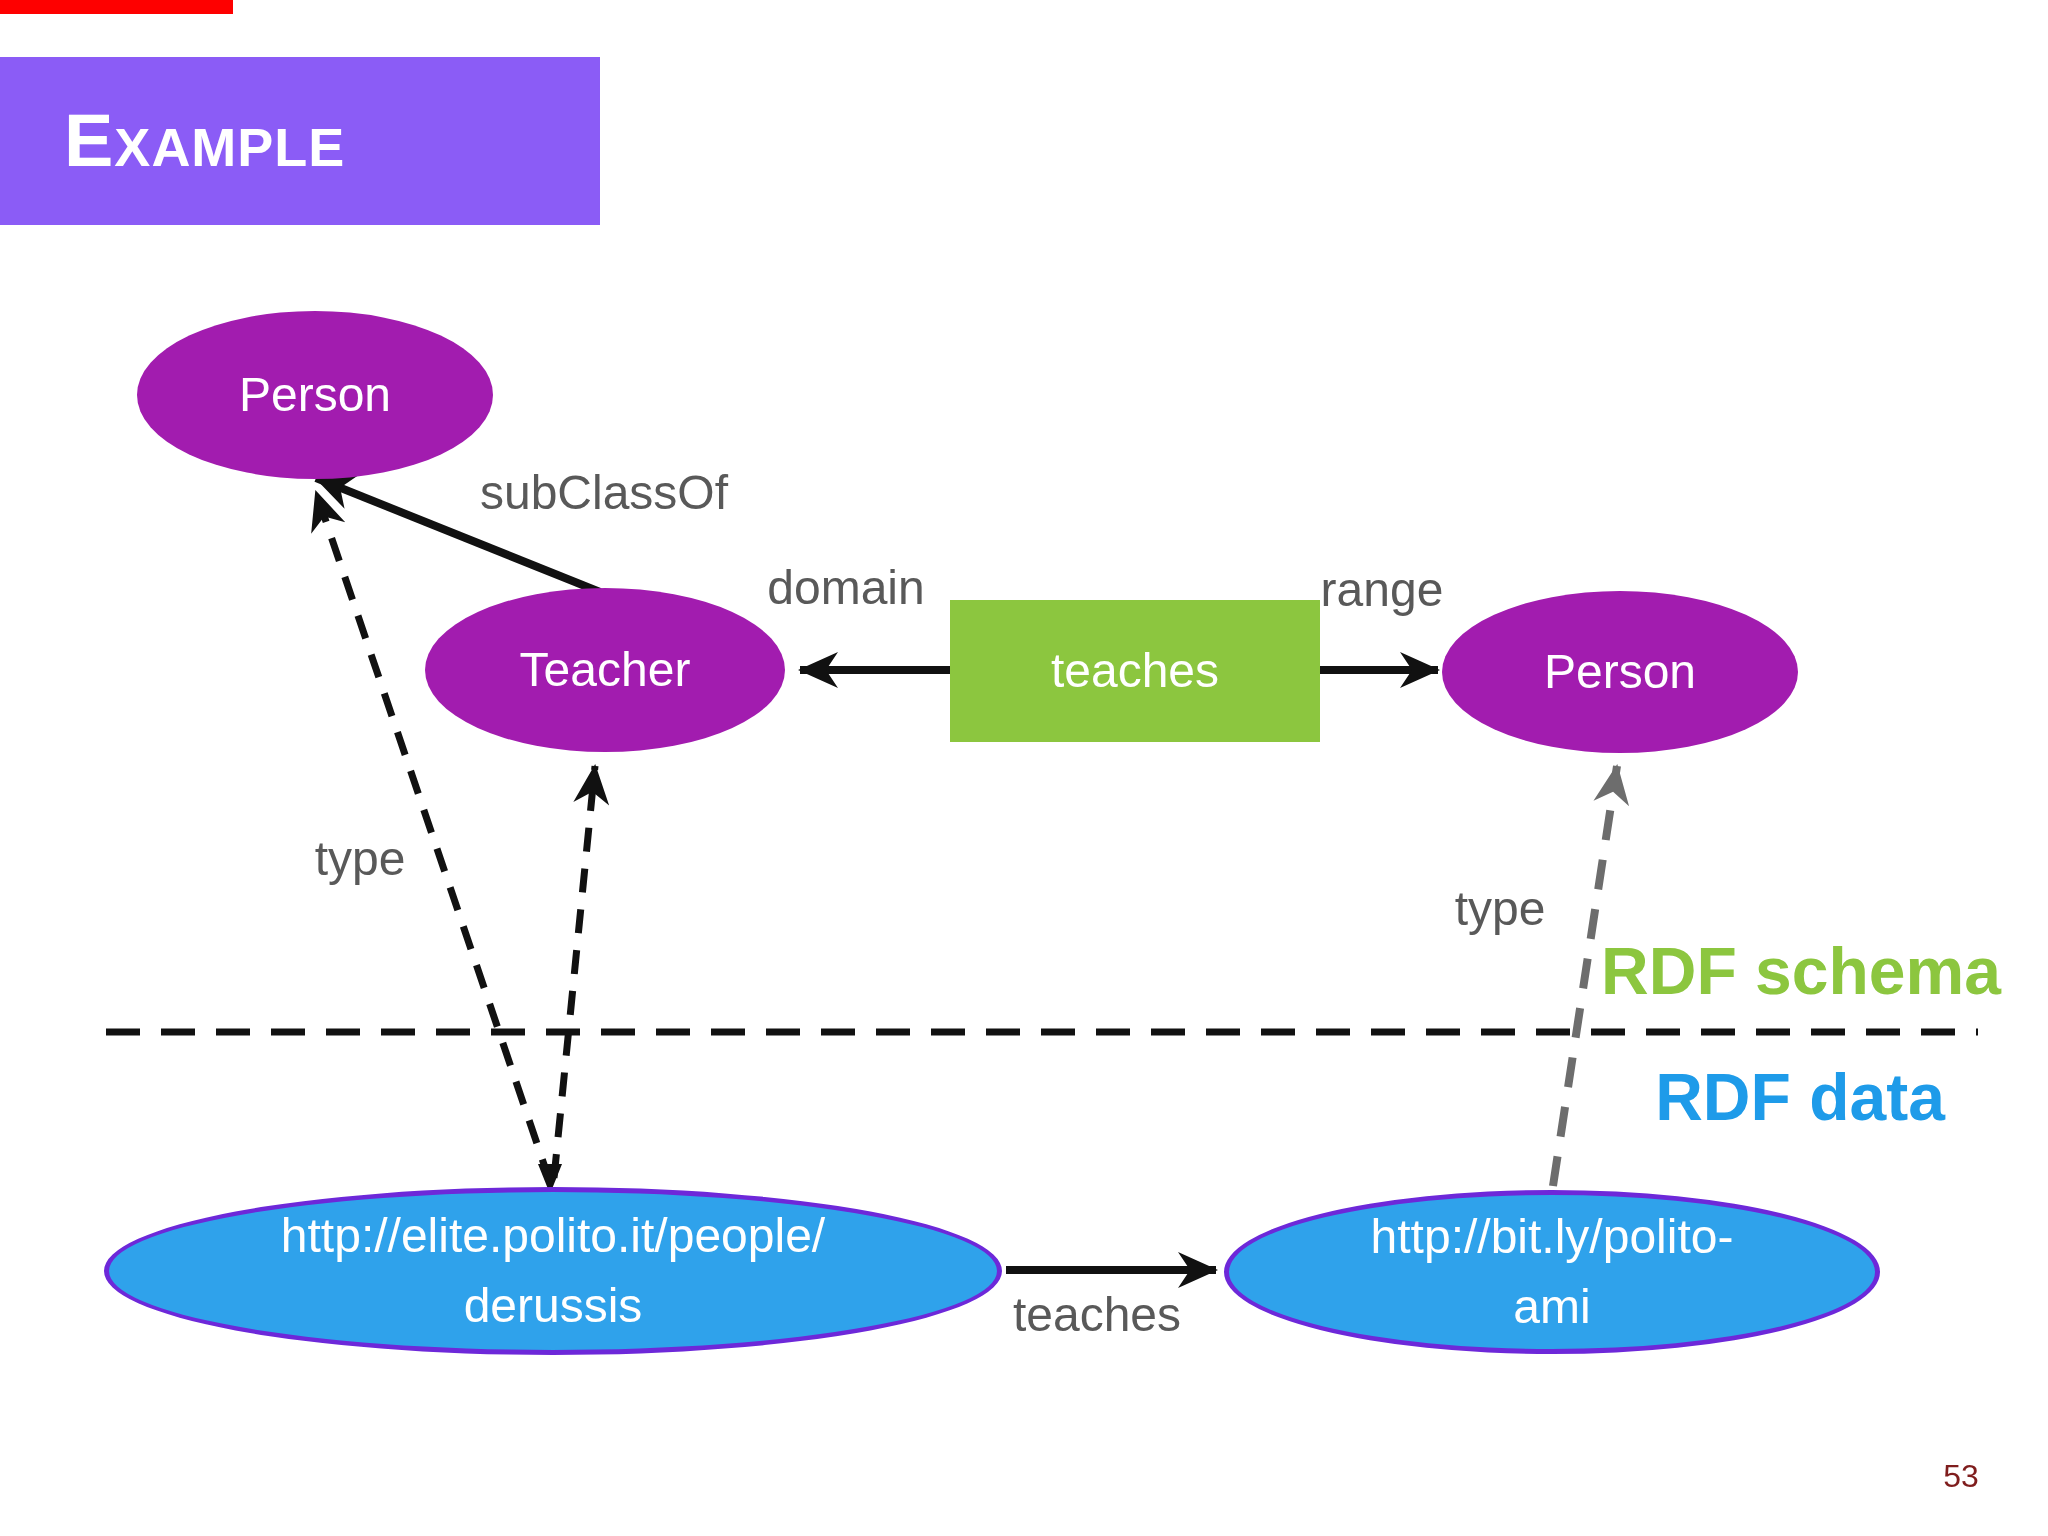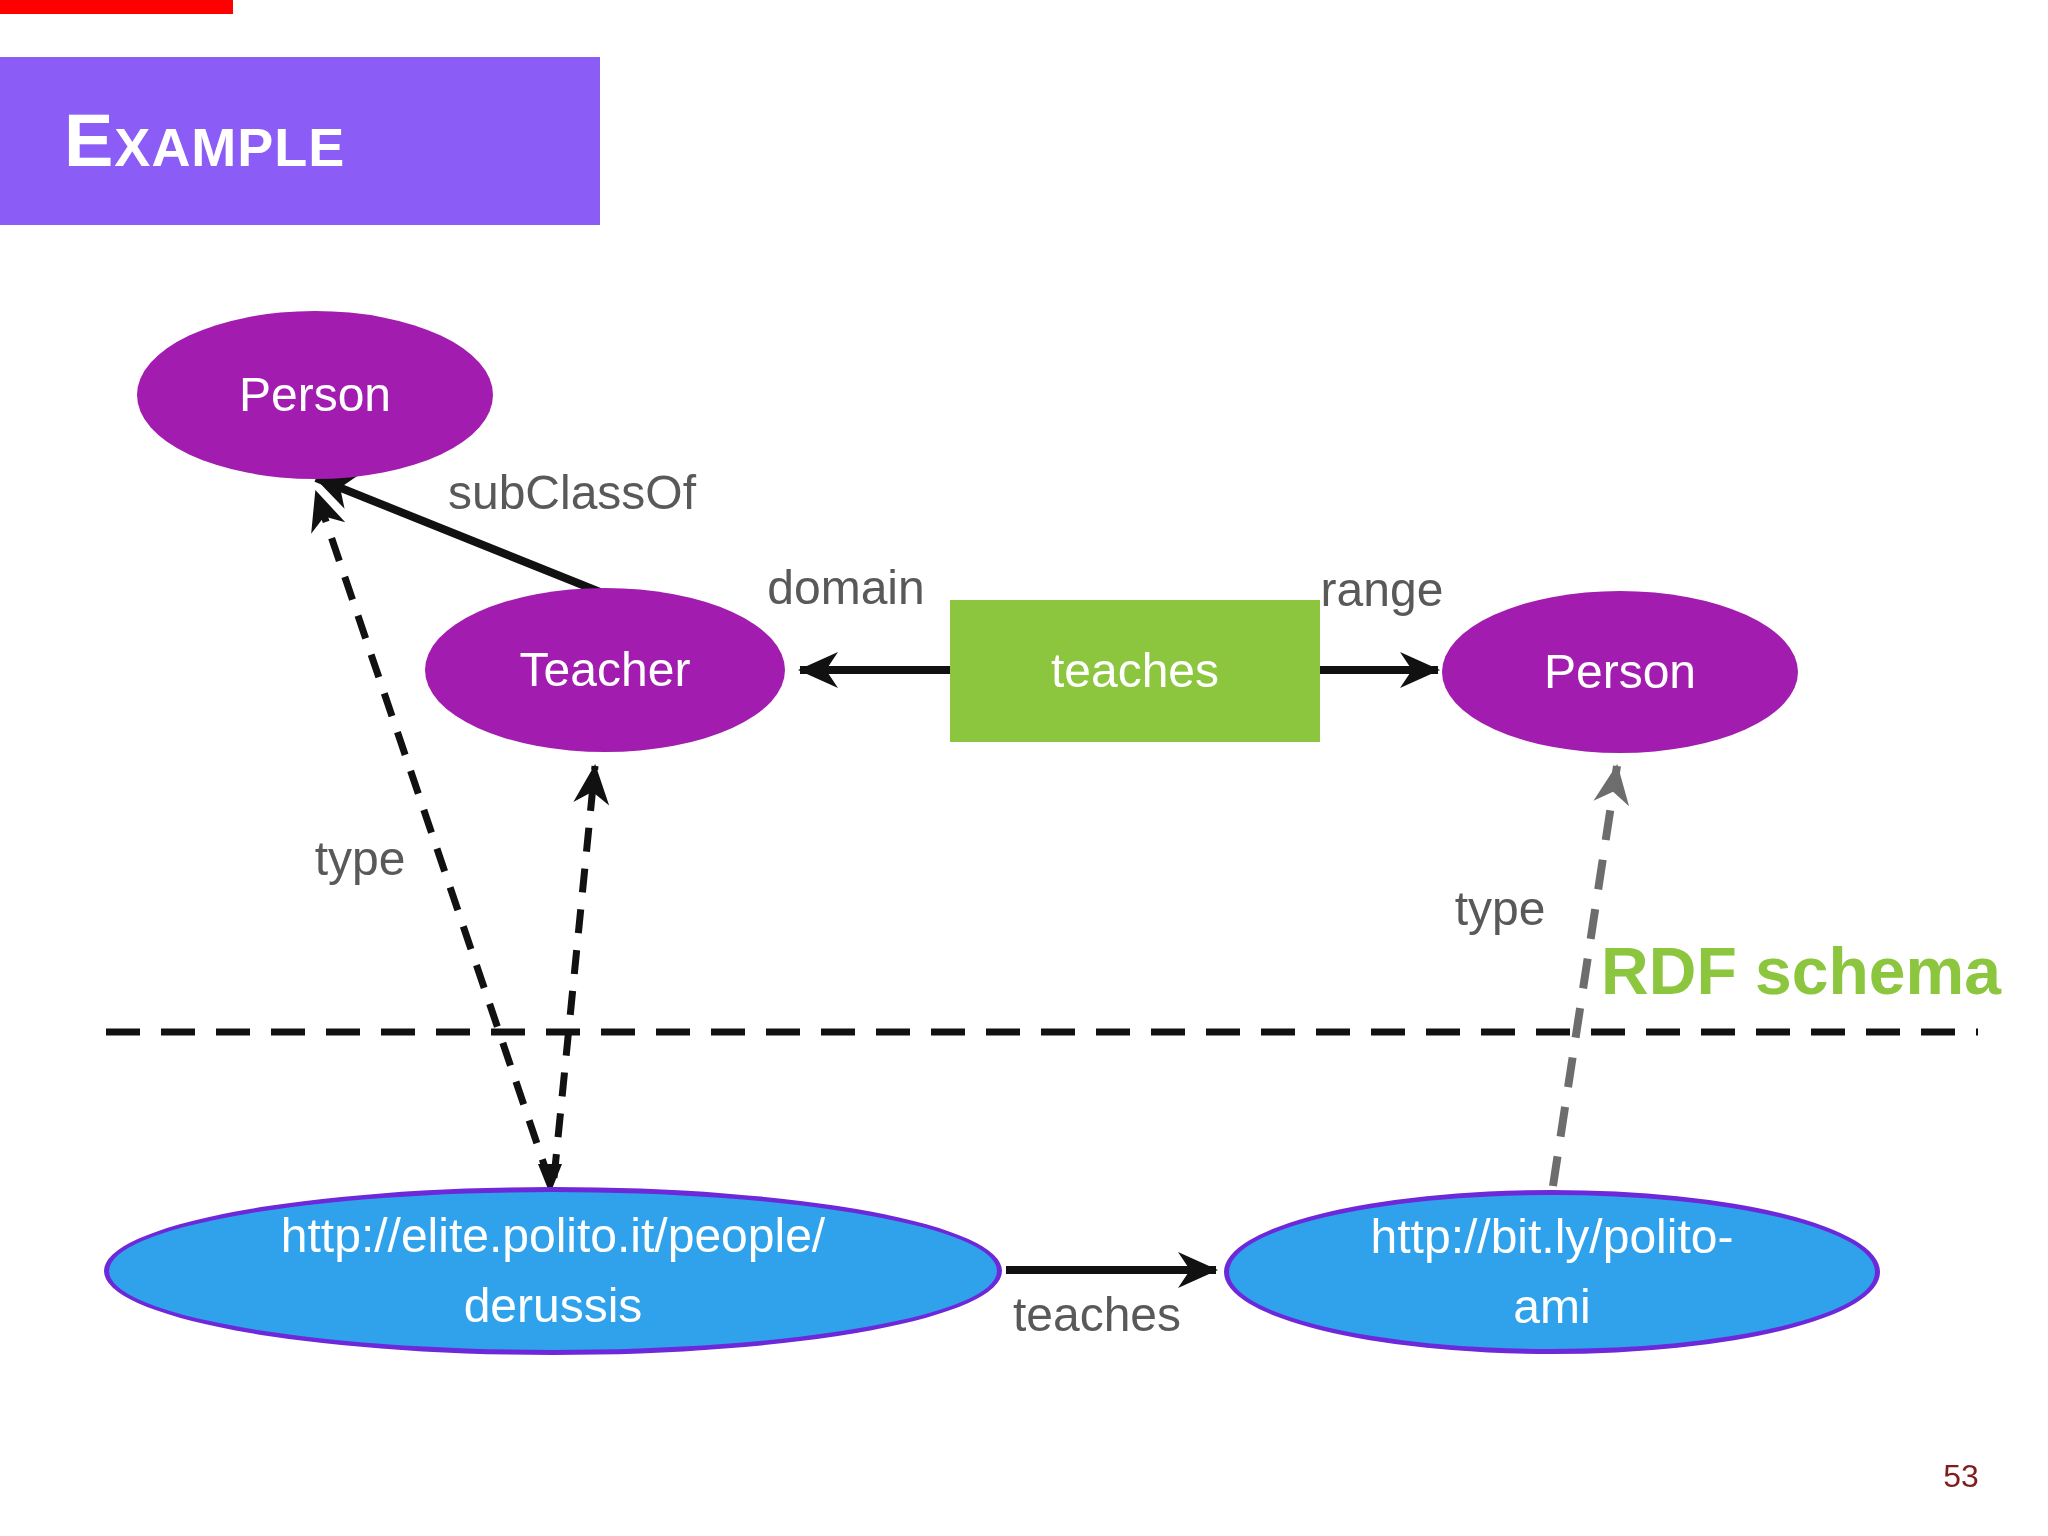--- a/index.html
+++ b/index.html
@@ -92,28 +92,29 @@
   </div>
 
   <div class="node rect" style="left:950px;top:600px;width:370px;height:142px;">
     <span class="node-label">teaches</span>
   </div>
 
   <div class="node ellipse" style="left:1442px;top:591px;width:356px;height:162px;">
     <span class="node-label">Person</span>
   </div>
 
-  <div class="lbl" style="left:572px;top:492px;">subClassOf</div>
+  <div class="lbl" style="left:604px;top:492px;">subClassOf</div>
   <div class="lbl" style="left:846px;top:587px;">domain</div>
   <div class="lbl" style="left:1382px;top:589px;">range</div>
   <div class="lbl" style="left:360px;top:858px;">type</div>
   <div class="lbl" style="left:1500px;top:908px;">type</div>
   <div class="lbl" style="left:1097px;top:1314px;">teaches</div>
 
   <div class="layer-lbl schema" style="left:1801px;top:971px;">RDF schema</div>
+  <div class="layer-lbl data" style="left:1800px;top:1097px;">RDF data</div>
 
   <div class="node ellipse blue" style="left:104px;top:1187px;width:898px;height:168px;">
     <span class="node-label"><span>http://elite.polito.it/people/</span><br><span>derussis</span></span>
   </div>
 
   <div class="node ellipse blue" style="left:1224px;top:1190px;width:656px;height:164px;">
     <span class="node-label"><span>http://bit.ly/polito-</span><br><span>ami</span></span>
   </div>
 
   <div class="page-num" style="left:1961px;top:1466px;">53</div>

